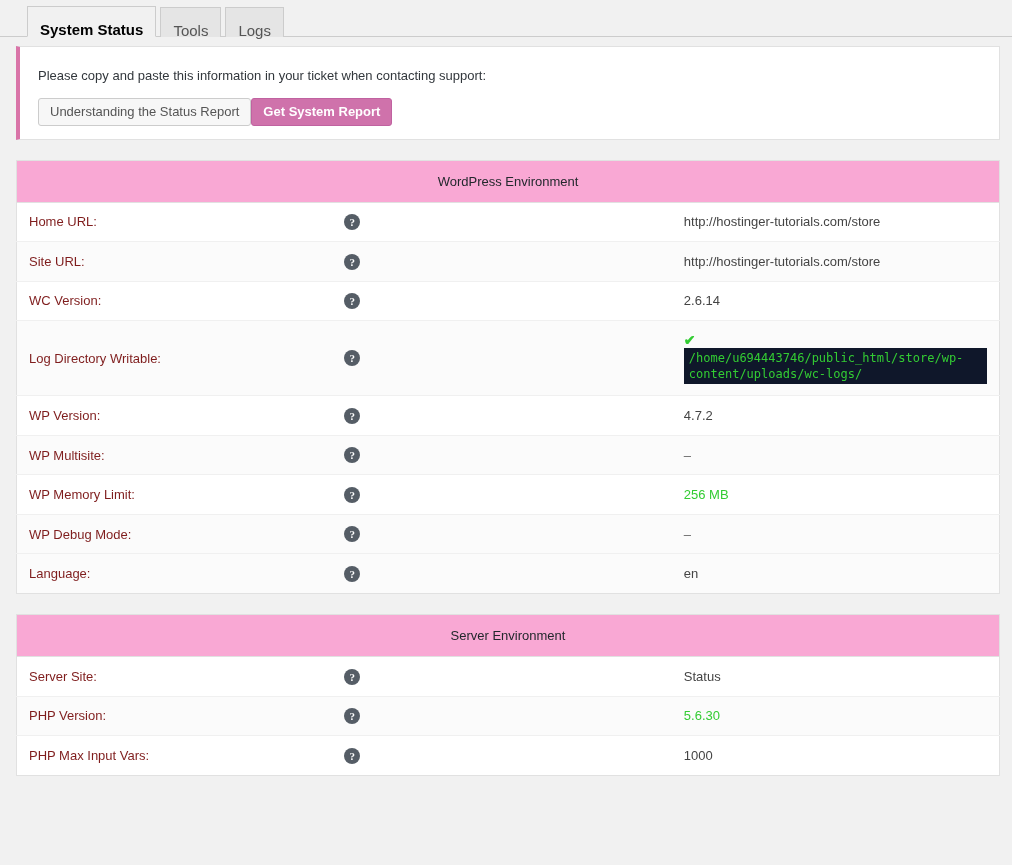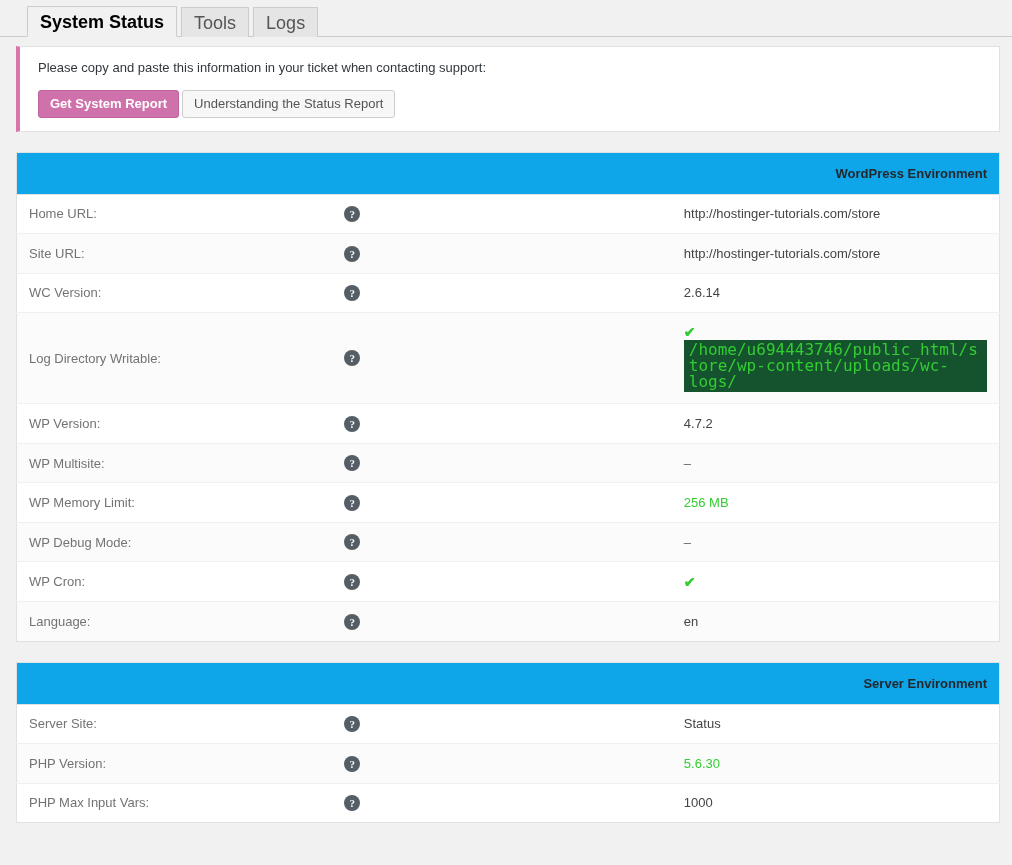--- a/index.html
+++ b/index.html
@@ -37,24 +37,24 @@
     height: 37px;
     padding-left: 27px;
     box-sizing: border-box;
     border-bottom: 1px solid #ccc;
     background: #f1f1f1;
     display: flex;
     align-items: flex-end;
   }
   .tab {
     display: inline-block;
-    padding: 0 12px;
+    padding: 8px 12px;
     height: 30px;
     line-height: 30px;
-    font-size: 18px;
+    font-size: 15px;
     color: #555;
     background: #e5e5e5;
     border: 1px solid #ccc;
     border-bottom: none;
     margin-right: 4px;
     box-sizing: border-box;
     position: relative;
     top: 1px;
     text-decoration: none;
     white-space: nowrap;
@@ -79,21 +79,21 @@
   .notice {
     margin-top: 9px;
     background: #fff;
     border: 1px solid #e1e1e1;
     border-left: 4px solid #d974a8;
     padding: 11px 12px 13px 18px;
     box-sizing: border-box;
     width: 984px;
   }
   .notice p {
-    margin: 0 0 12px 0;
+    margin: 8px 0 12px 0;
     font-size: 13px;
     line-height: 1.5;
     color: #32373c;
   }
   .btn-row { display: flex; align-items: stretch; }
   .btn {
     font-family: "Liberation Sans", sans-serif;
     font-size: 13px;
     line-height: 26px;
     height: 28px;
@@ -121,40 +121,40 @@
   .status-table {
     margin-top: 20px;
     width: 984px;
     background: #fff;
     border: 1px solid #e1e1e1;
     border-collapse: collapse;
     box-sizing: border-box;
     table-layout: fixed;
   }
   .status-table .section-head th {
-    text-align: right;
-    font-size: 13px;
-    font-weight: bold;
+    text-align: center;
+    font-size: 13px;
+    font-weight: normal;
     color: #23282d;
     padding: 13px 12px 13px 12px;
     border-bottom: 1px solid #e1e1e1;
-    background: #0ea5e9;
+    background: #f9a8d4;
   }
   .status-table td {
     font-size: 13px;
     color: #444;
     padding: 11px 12px;
     border-bottom: 1px solid #f0f0f0;
     vertical-align: middle;
     background: #fff;
   }
   .status-table tr.alt td { background: #fbfbfb; }
   .status-table tr:last-child td { border-bottom: none; }
 
-  td.lbl { width: 330px; color: #737373; }
+  td.lbl { width: 330px; color: #7f1d1d; }
   td.hlp { width: 40px; text-align: left; padding-left: 0; padding-right: 0; }
   td.val { color: #444; word-break: break-word; }
 
   .help-icon {
     display: inline-block;
     width: 16px;
     height: 16px;
     line-height: 16px;
     border-radius: 50%;
     background: #555d66;
@@ -172,22 +172,22 @@
     color: #33cc33;
     font-size: 14px;
     font-weight: bold;
     margin-right: 8px;
     display: inline-block;
   }
   .green { color: #33cc33; }
   .dash { color: #666; }
   .code {
     font-family: "DejaVu Sans Mono", monospace;
-    font-size: 16px;
-    background: #14532d;
+    font-size: 12px;
+    background: #0f172a;
     color: #33cc33;
     padding: 2px 5px;
     display: inline-block;
     line-height: 16px;
   }
 </style>
 </head>
 <body>
 
 <div id="page">
@@ -198,22 +198,22 @@
       <a class="tab active">System Status</a>
       <a class="tab">Tools</a>
       <a class="tab">Logs</a>
     </div>
 
   <div class="wrap">
 
     <div class="notice">
       <p>Please copy and paste this information in your ticket when contacting support:</p>
       <div class="btn-row">
+        <span class="btn btn-secondary">Understanding the Status Report</span>
         <span class="btn btn-primary">Get System Report</span>
-        <span class="btn btn-secondary">Understanding the Status Report</span>
       </div>
     </div>
 
     <div id="sections-host">
         <table class="status-table">
           <thead>
             <tr class="section-head">
               <th colspan="3">WordPress Environment</th>
             </tr>
           </thead>
@@ -250,25 +250,20 @@
             </tr>
             <tr>
               <td class="lbl">WP Memory Limit:</td>
               <td class="hlp"><span class="help-icon">?</span></td>
               <td class="val"><span class="green">256 MB</span></td>
             </tr>
             <tr class="alt">
               <td class="lbl">WP Debug Mode:</td>
               <td class="hlp"><span class="help-icon">?</span></td>
               <td class="val"><span class="dash">–</span></td>
-            </tr>
-            <tr>
-              <td class="lbl">WP Cron:</td>
-              <td class="hlp"><span class="help-icon">?</span></td>
-              <td class="val"><span class="ok-mark">✔</span></td>
             </tr>
             <tr class="alt">
               <td class="lbl">Language:</td>
               <td class="hlp"><span class="help-icon">?</span></td>
               <td class="val"><span>en</span></td>
             </tr>
           </tbody>
         </table>
         <table class="status-table">
           <thead>

